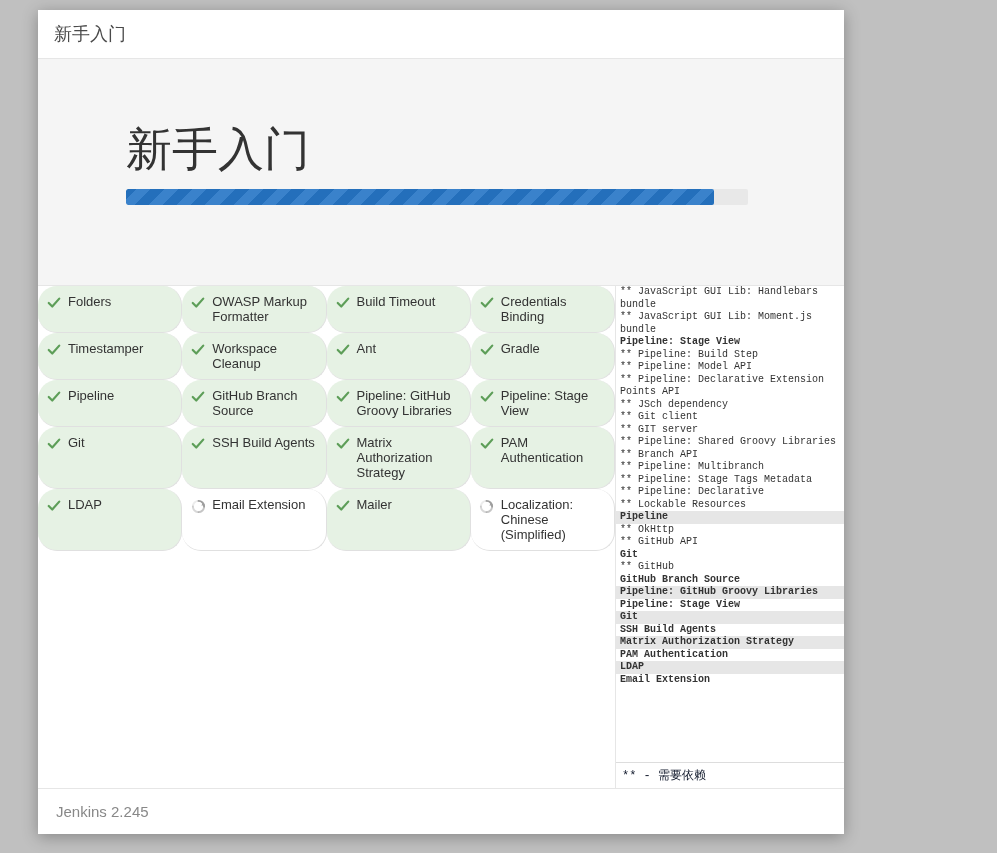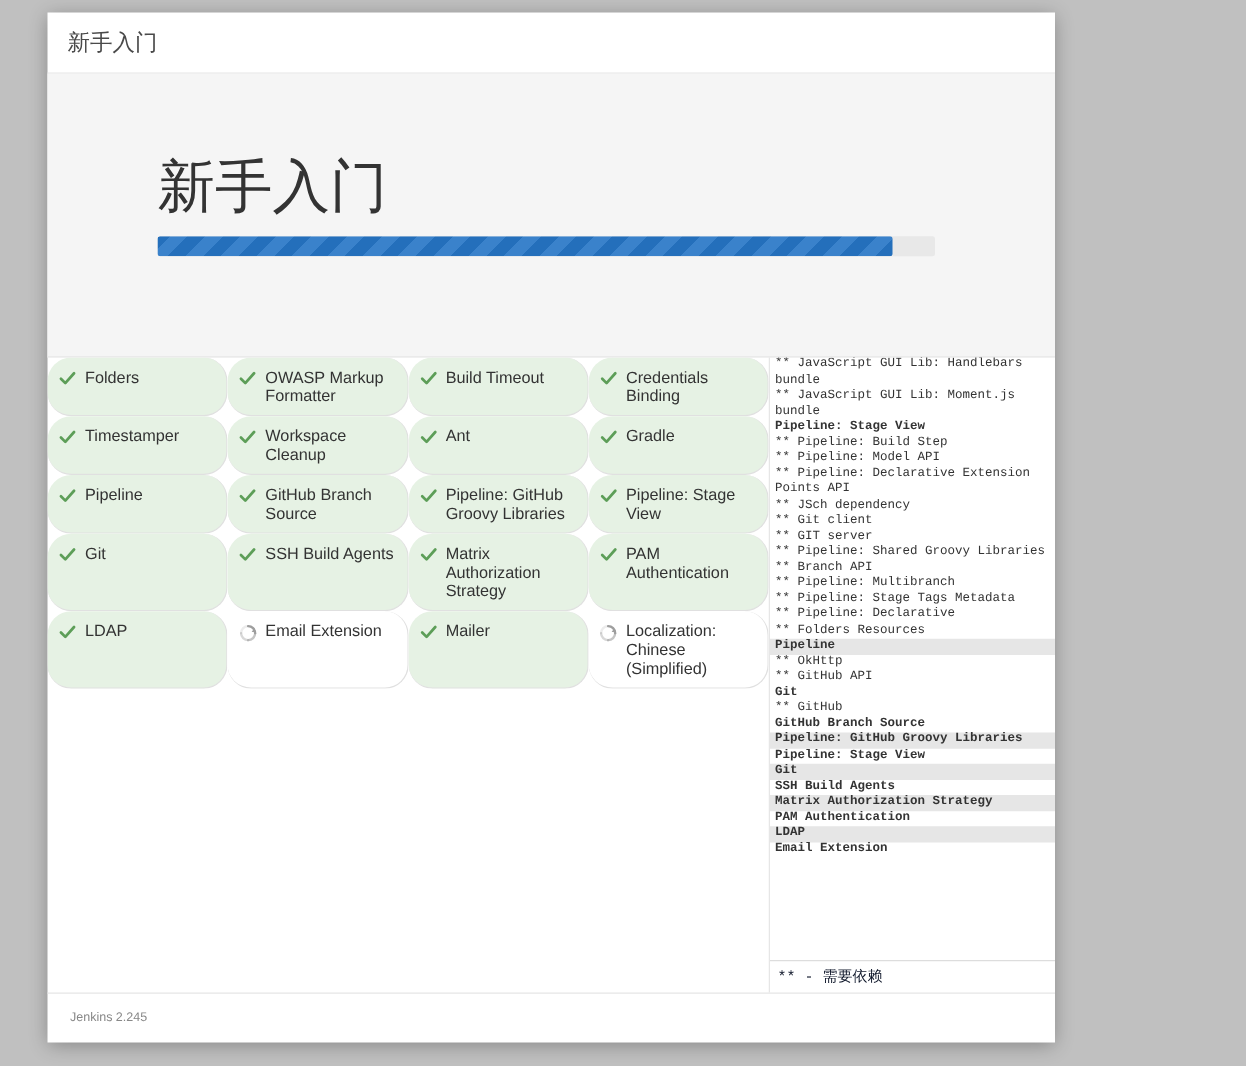--- a/index.html
+++ b/index.html
@@ -134,21 +134,21 @@
 }
 .log-footer {
   border-top: 1px solid #ddd;
   padding: 4px 6px;
   font-size: 12px;
   color: #0f172a;
   font-family: "Courier New", Arial, monospace;
 }
 .modal-footer {
   padding: 14px 18px;
-  font-size: 10px;
+  font-size: 15px;
   color: #888;
 }
 
 
 .log-scroll::-webkit-scrollbar { width: 14px; }
 .log-scroll::-webkit-scrollbar-track { background: #f0f0f0; }
 .log-scroll::-webkit-scrollbar-thumb { background: #c2c2c2; border: 2px solid #f0f0f0; border-radius: 2px; }
 .log-scroll::-webkit-scrollbar-button {
   background: #f0f0f0;
   height: 14px;
@@ -358,21 +358,21 @@
           <div class="log-line">** Pipeline: Model API</div>
           <div class="log-line">** Pipeline: Declarative Extension Points API</div>
           <div class="log-line">** JSch dependency</div>
           <div class="log-line">** Git client</div>
           <div class="log-line">** GIT server</div>
           <div class="log-line">** Pipeline: Shared Groovy Libraries</div>
           <div class="log-line">** Branch API</div>
           <div class="log-line">** Pipeline: Multibranch</div>
           <div class="log-line">** Pipeline: Stage Tags Metadata</div>
           <div class="log-line">** Pipeline: Declarative</div>
-          <div class="log-line">** Folders Resources</div>
+          <div class="log-line">** Lockable Resources</div>
           <div class="log-line highlight">Pipeline</div>
           <div class="log-line">** OkHttp</div>
           <div class="log-line">** GitHub API</div>
           <div class="log-line bold">Git</div>
           <div class="log-line">** GitHub</div>
           <div class="log-line bold">GitHub Branch Source</div>
           <div class="log-line highlight">Pipeline: GitHub Groovy Libraries</div>
           <div class="log-line bold">Pipeline: Stage View</div>
           <div class="log-line highlight">Git</div>
           <div class="log-line bold">SSH Build Agents</div>

